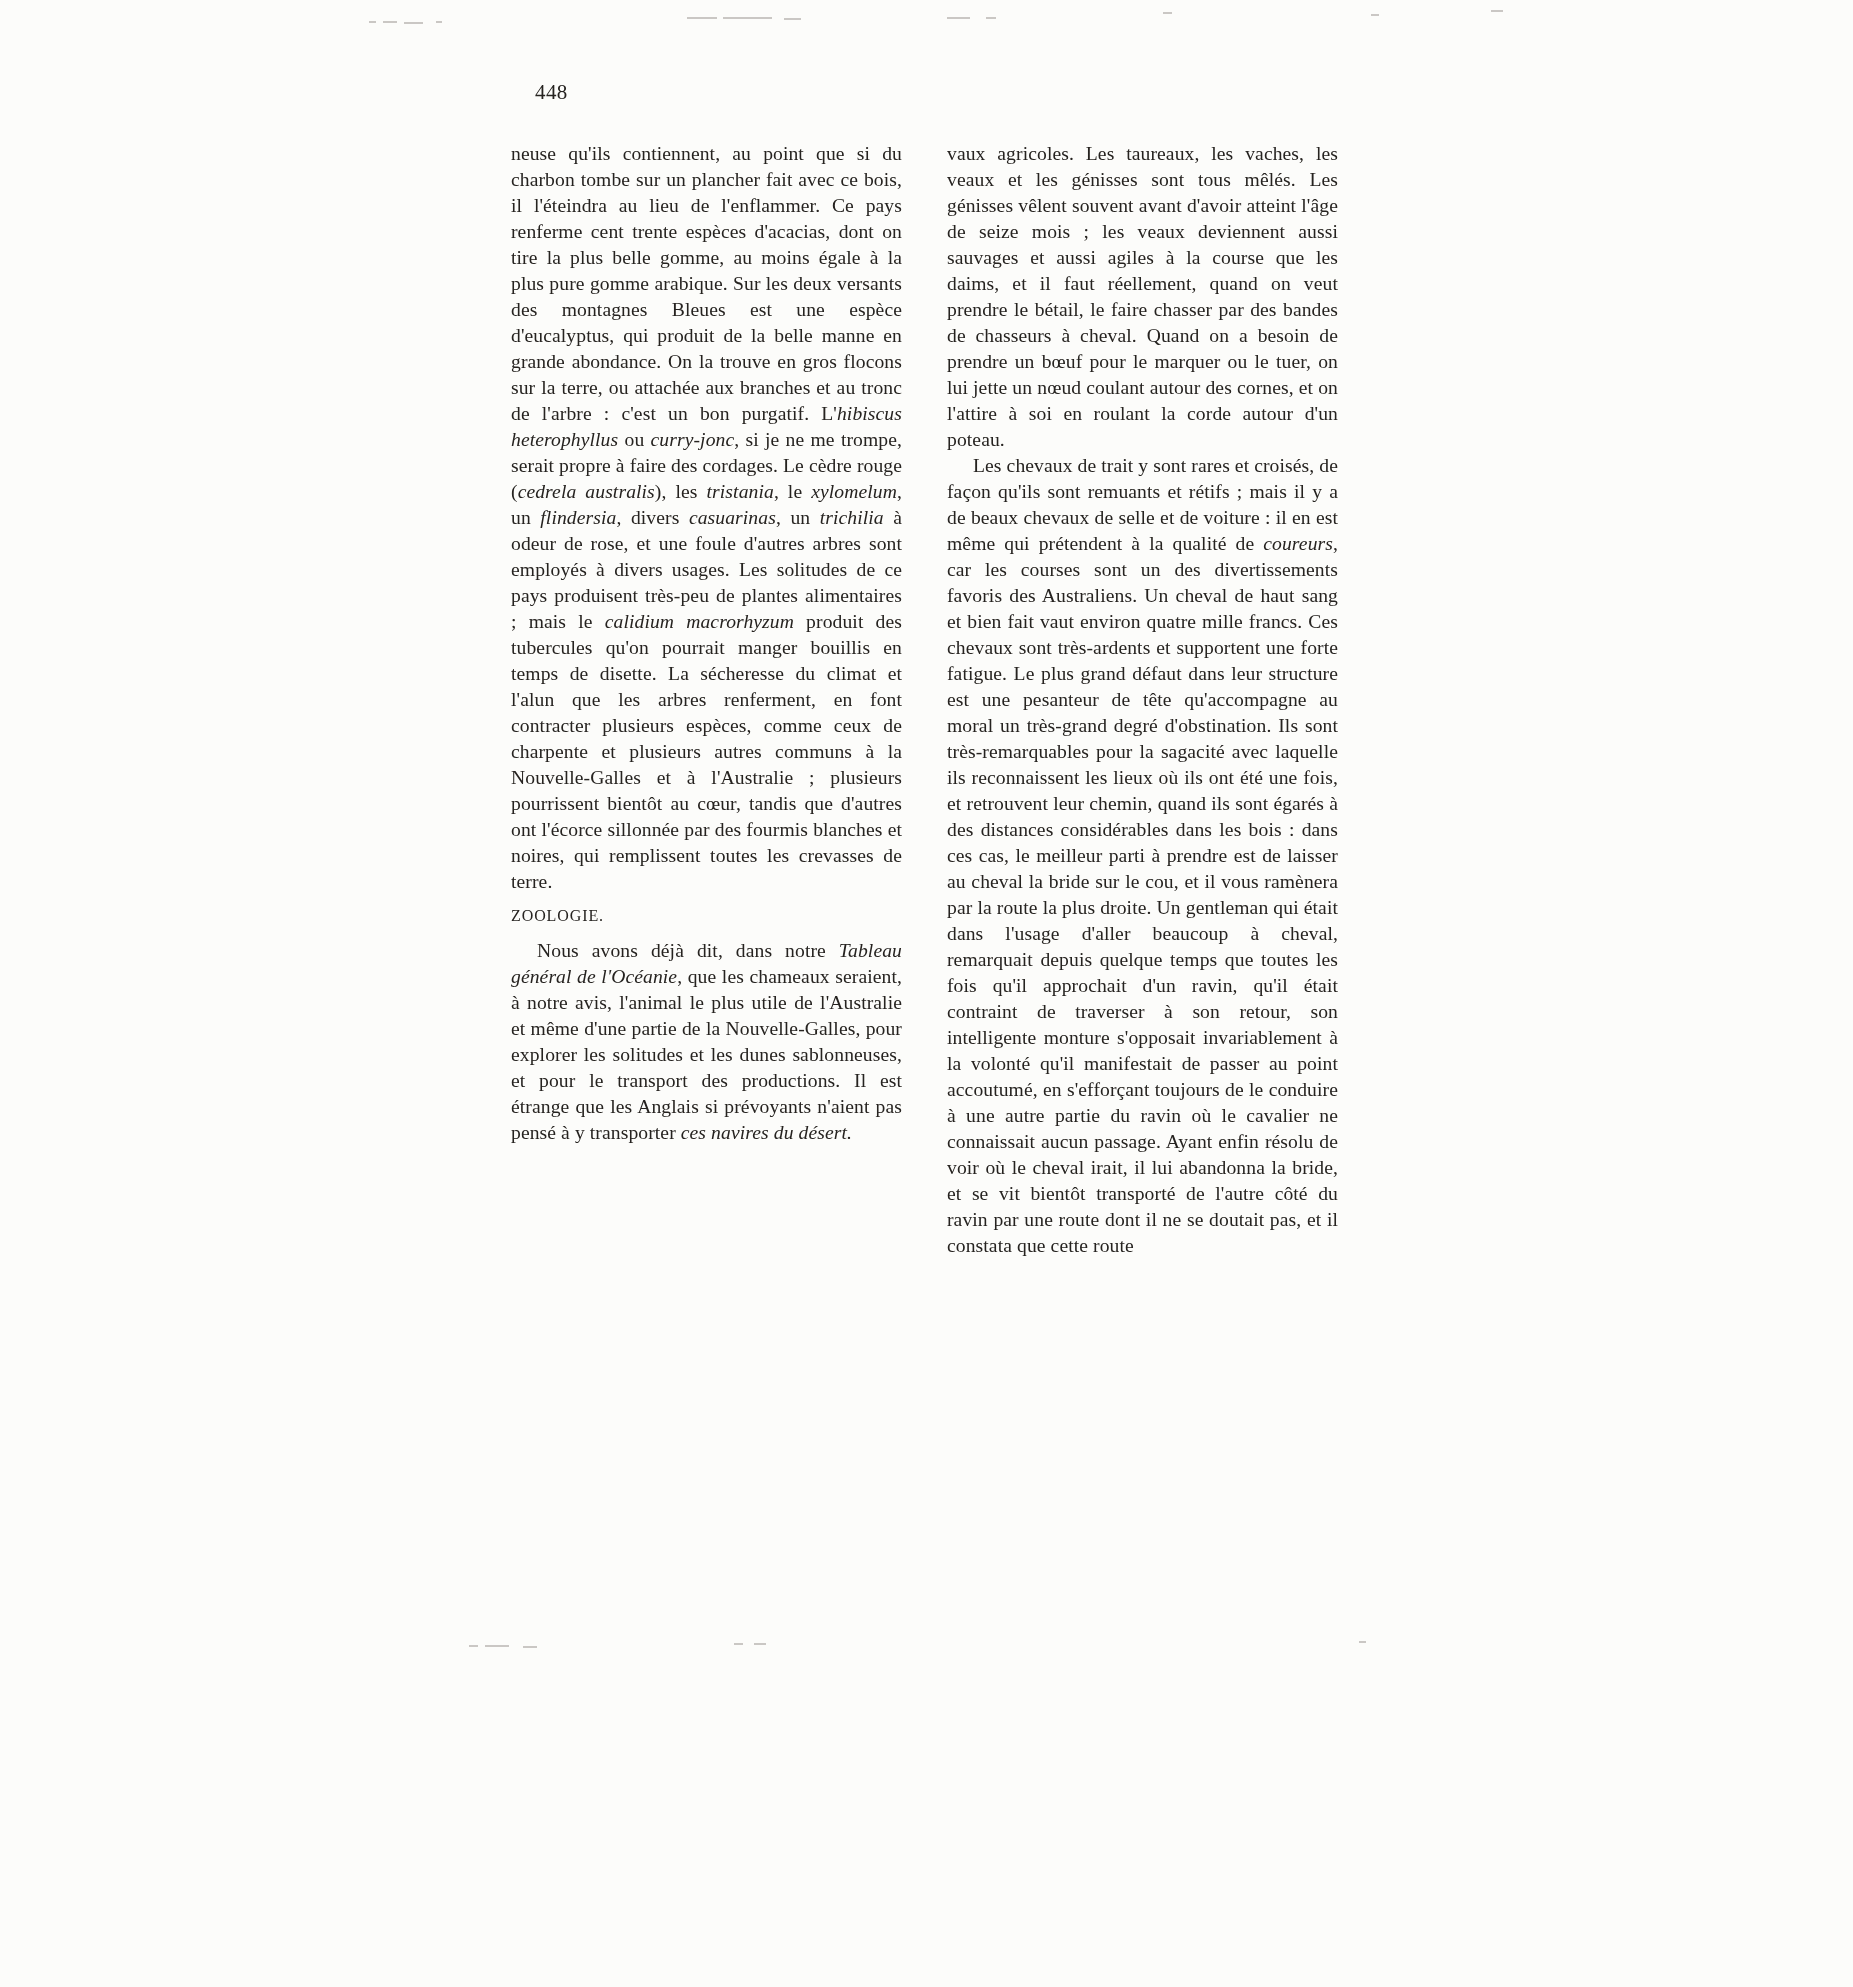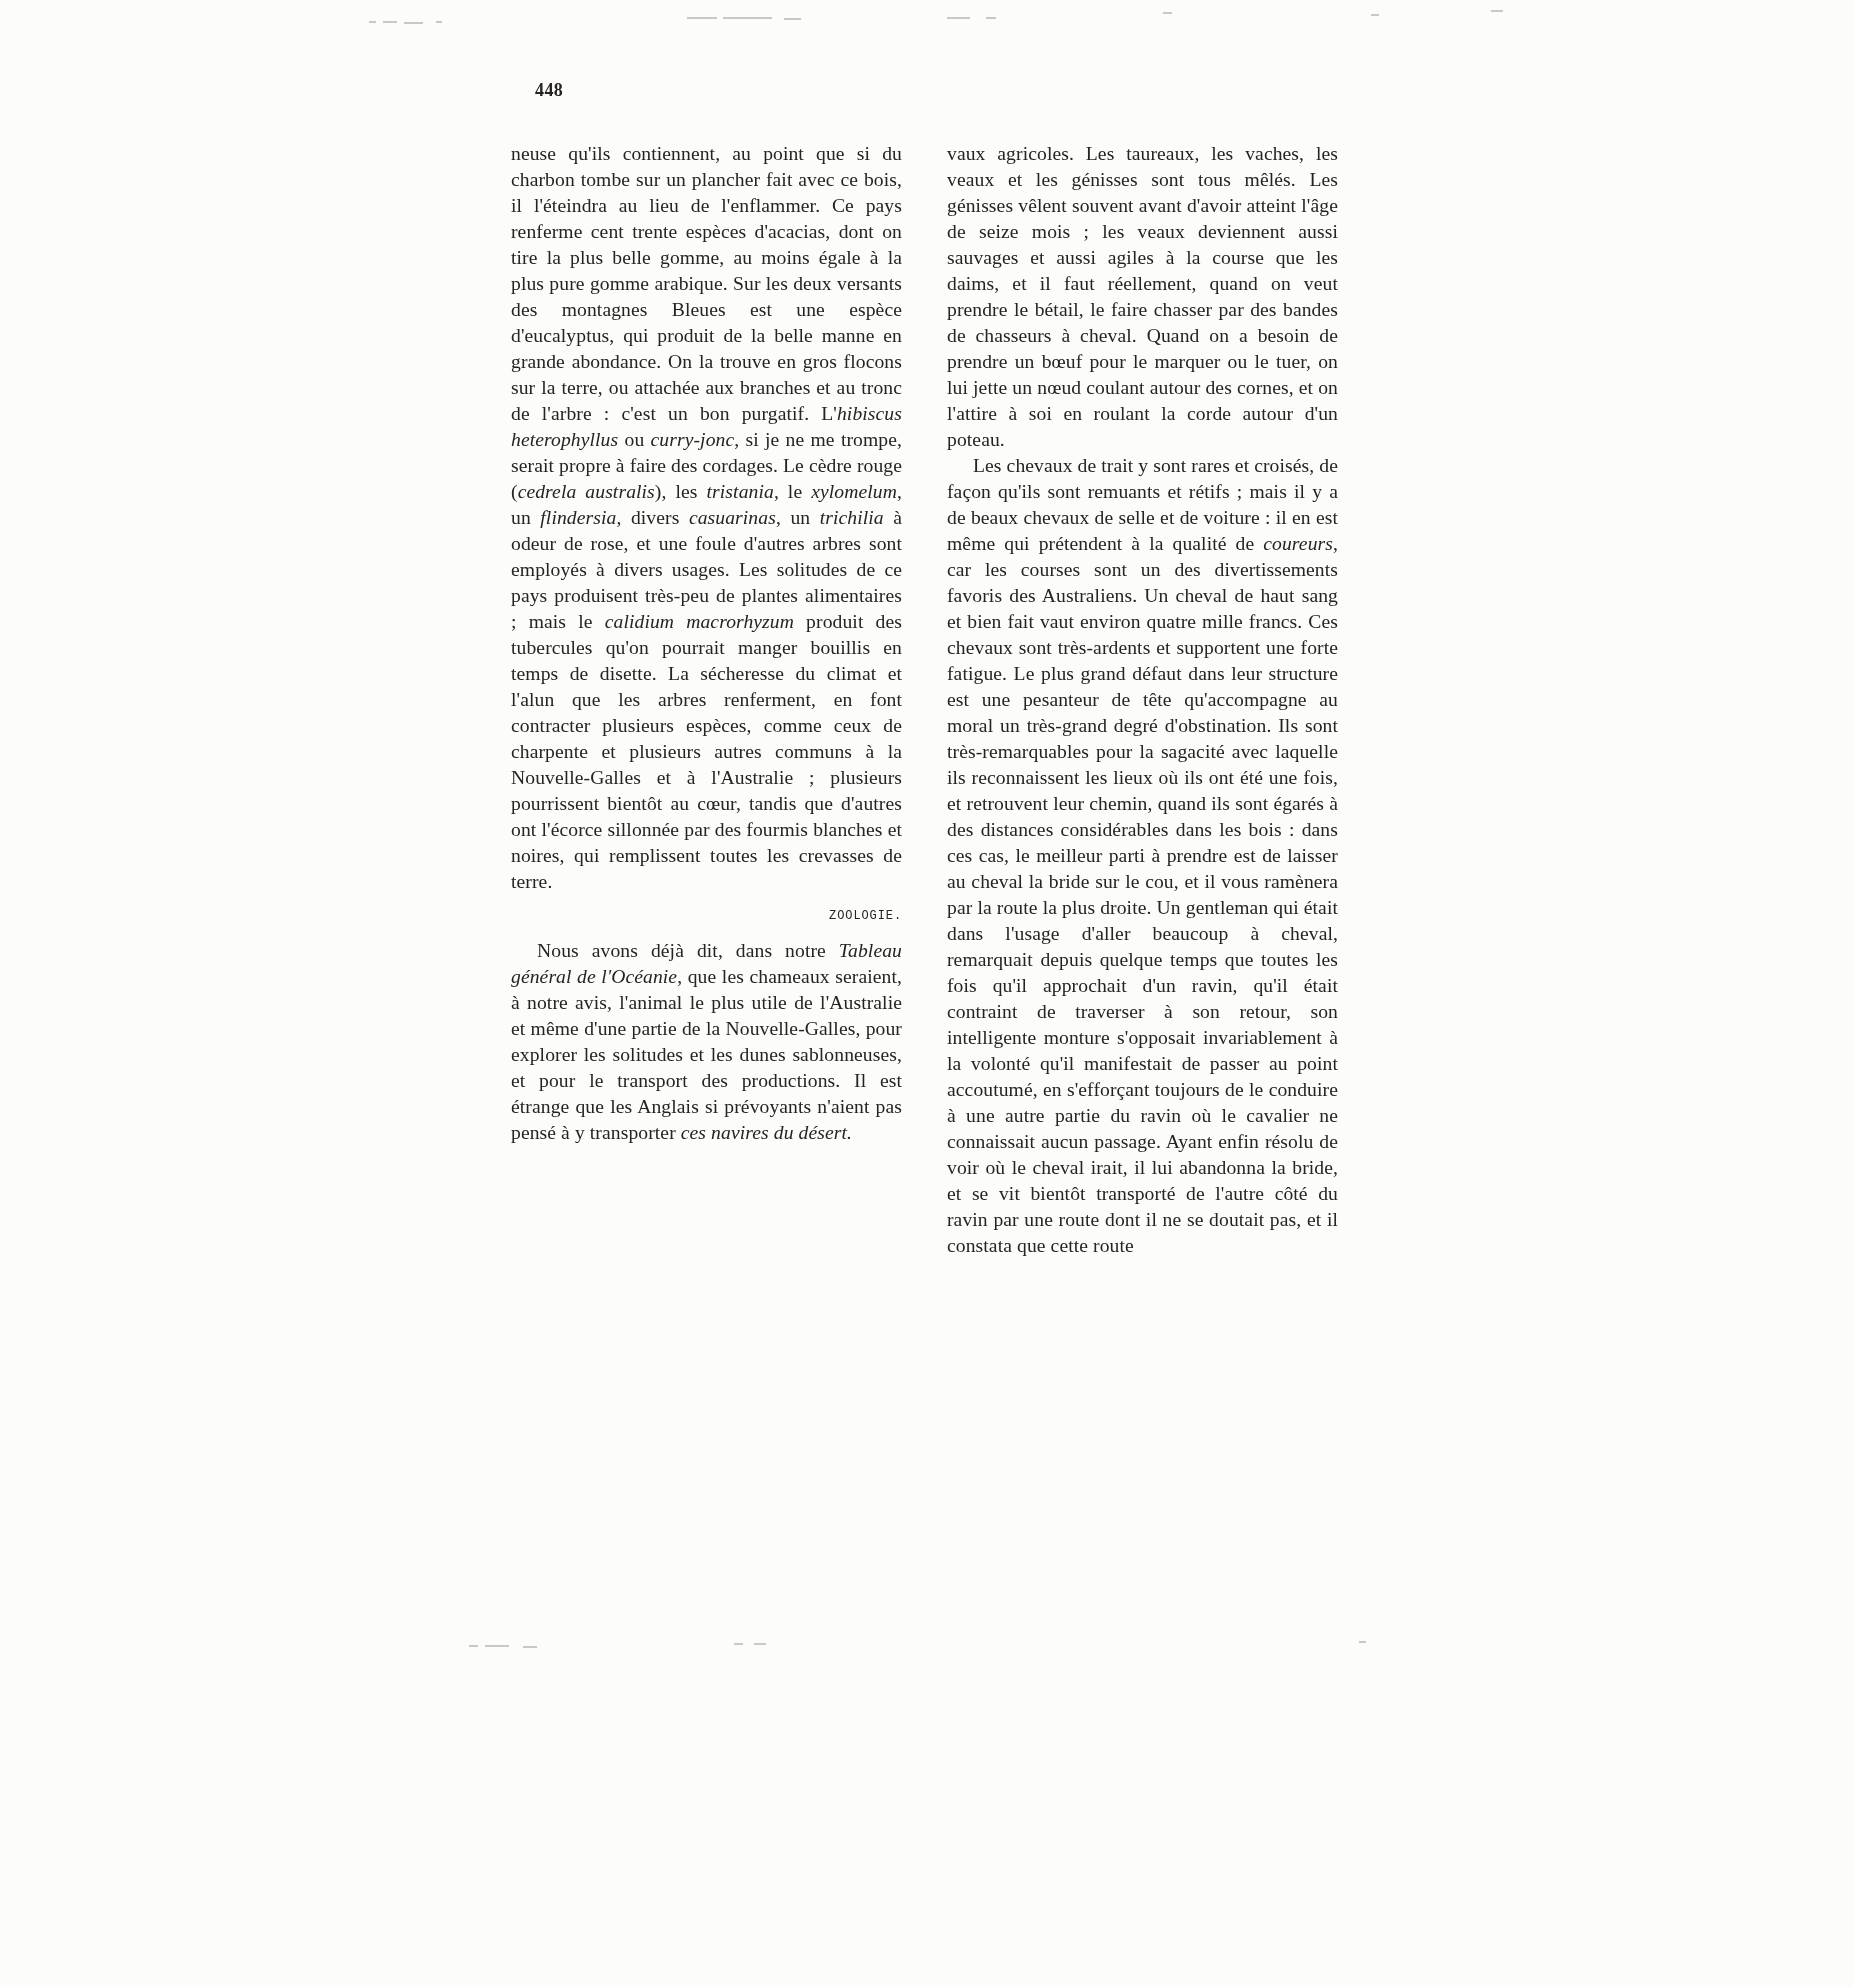--- a/index.html
+++ b/index.html
@@ -24,22 +24,22 @@
     width: 827px;
   }
   .header {
     position: relative;
     height: 35px;
   }
   .page-number {
     position: absolute;
     left: 24px;
     top: 0;
-    font-size: 18px;
-    font-weight: bold;
+    font-size: 21px;
+    font-weight: normal;
     letter-spacing: 0.4px;
   }
   .running-title {
     position: absolute;
     left: 0;
     right: 0;
     top: 0;
     text-align: center;
     font-size: 22px;
     font-weight: bold;
@@ -60,25 +60,24 @@
   .column p.para {
     margin: 0;
   }
   .column p.para.indent {
     text-indent: 26px;
   }
   .italic {
     font-style: italic;
   }
   .section-heading {
-    text-align: right;
-    font-size: 12px;
+    text-align: left;
+    font-size: 16px;
     letter-spacing: 0.9px;
     margin: 7.8px 0 9.6px 0;
-    font-family: Liberation Mono, monospace;
   }
   .artifact {
     position: absolute;
     background: #b9b6b1;
     opacity: 0.75;
     height: 1.7px;
   }
 </style>
 </head>
 <body>

